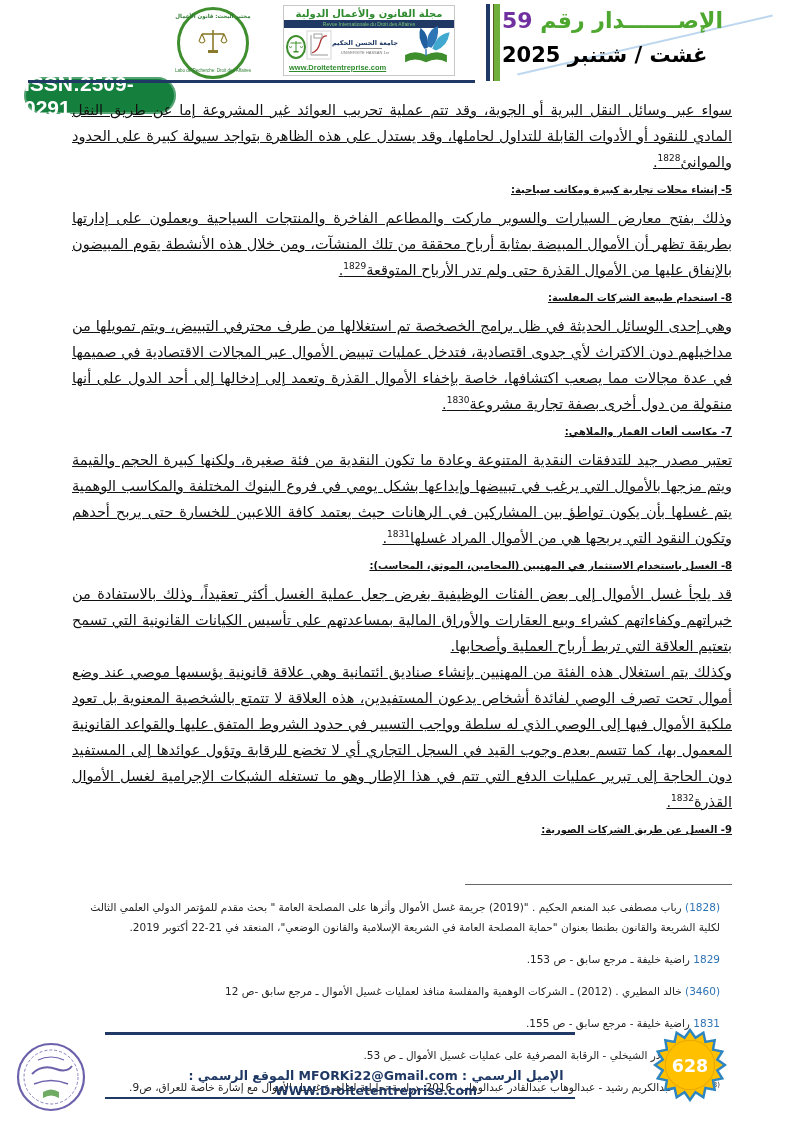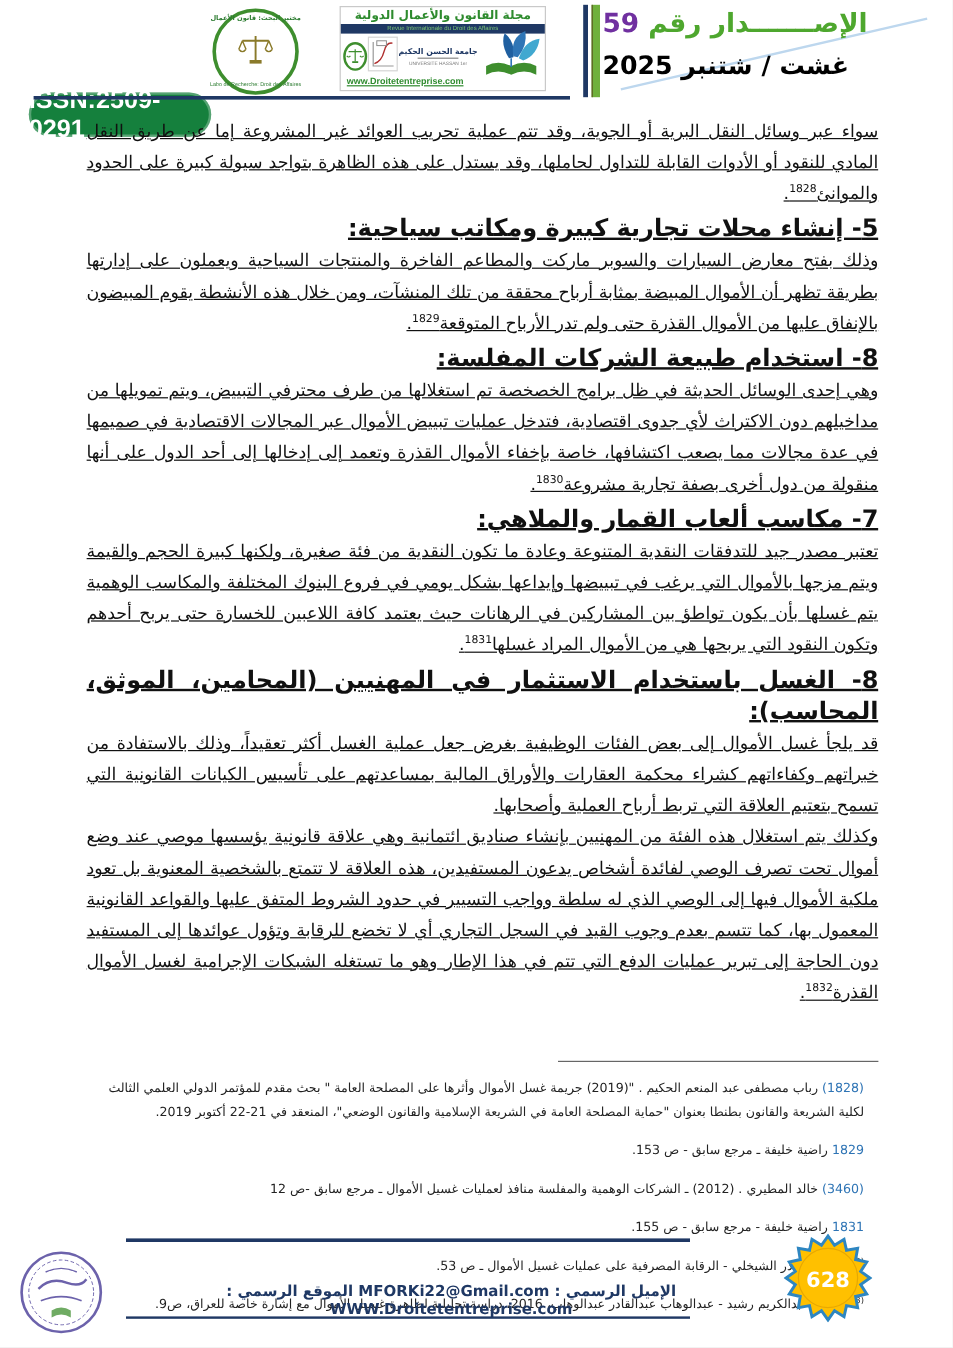--- a/index.html
+++ b/index.html
@@ -41,21 +41,21 @@
               transform:rotate(-13deg);z-index:0;}
   .issue-l1{position:relative;z-index:1;font-size:22px;font-weight:bold;color:#4EA72E;line-height:30px;text-align:left;}
   .issue-num{color:#7030A0;}
   .issue-l2{position:relative;z-index:1;font-size:21px;font-weight:bold;color:#000000;line-height:30px;
             text-align:left;margin-top:4px;}
 
   
   .article{position:absolute;top:97px;right:62px;left:72px;height:742px;overflow:hidden;
            text-align:justify;font-size:14.5px;line-height:26px;text-decoration:underline;}
   .article p{margin:0;}
-  .article h3{margin:2px 0;font-size:20px;font-weight:bold;}
+  .article h3{margin:2px 0;font-size:10px;font-weight:bold;}
   sup.ref{font-size:9px;line-height:0;vertical-align:super;}
 
   
   .footnotes{position:absolute;top:884px;right:62px;left:72px;font-size:10.5px;line-height:20px;
              color:#222;text-align:right;}
   .fn-sep{height:1px;background:#666;width:267px;margin-left:auto;margin-right:0;margin-bottom:7px;}
   .footnote{margin:12px;}
   .fn-blue{color:#2E74B5;}
   sup.fn-sup{font-size:7px;line-height:0;}
 
@@ -145,21 +145,21 @@
 
   <main class="article">
       <p>سواء عبر وسائل النقل البرية أو الجوية، وقد تتم عملية تحريب العوائد غير المشروعة إما عن طريق النقل المادي للنقود أو الأدوات القابلة للتداول لحاملها، وقد يستدل على هذه الظاهرة بتواجد سيولة كبيرة على الحدود والموانئ<sup class="ref">1828</sup>.</p>
       <h3>5- إنشاء محلات تجارية كبيرة ومكاتب سياحية:</h3>
       <p>وذلك بفتح معارض السيارات والسوبر ماركت والمطاعم الفاخرة والمنتجات السياحية ويعملون على إدارتها بطريقة تظهر أن الأموال المبيضة بمثابة أرباح محققة من تلك المنشآت، ومن خلال هذه الأنشطة يقوم المبيضون بالإنفاق عليها من الأموال القذرة حتى ولم تدر الأرباح المتوقعة<sup class="ref">1829</sup>.</p>
       <h3>8- استخدام طبيعة الشركات المفلسة:</h3>
       <p>وهي إحدى الوسائل الحديثة في ظل برامج الخصخصة تم استغلالها من طرف محترفي التبييض، ويتم تمويلها من مداخيلهم دون الاكتراث لأي جدوى اقتصادية، فتدخل عمليات تبييض الأموال عبر المجالات الاقتصادية في صميمها في عدة مجالات مما يصعب اكتشافها، خاصة بإخفاء الأموال القذرة وتعمد إلى إدخالها إلى أحد الدول على أنها منقولة من دول أخرى بصفة تجارية مشروعة<sup class="ref">1830</sup>.</p>
       <h3>7- مكاسب ألعاب القمار والملاهي:</h3>
       <p>تعتبر مصدر جيد للتدفقات النقدية المتنوعة وعادة ما تكون النقدية من فئة صغيرة، ولكنها كبيرة الحجم والقيمة ويتم مزجها بالأموال التي يرغب في تبييضها وإيداعها بشكل يومي في فروع البنوك المختلفة والمكاسب الوهمية يتم غسلها بأن يكون تواطؤ بين المشاركين في الرهانات حيث يعتمد كافة اللاعبين للخسارة حتى يربح أحدهم وتكون النقود التي يربحها هي من الأموال المراد غسلها<sup class="ref">1831</sup>.</p>
       <h3>8- الغسل باستخدام الاستثمار في المهنيين (المحامين، الموثق، المحاسب):</h3>
-      <p>قد يلجأ غسل الأموال إلى بعض الفئات الوظيفية بغرض جعل عملية الغسل أكثر تعقيداً، وذلك بالاستفادة من خبراتهم وكفاءاتهم كشراء محكمة العقارات والأوراق المالية بمساعدتهم على تأسيس الكيانات القانونية التي تسمح بتعتيم العلاقة التي تربط أرباح العملية وأصحابها.</p>
+      <p>قد يلجأ غسل الأموال إلى بعض الفئات الوظيفية بغرض جعل عملية الغسل أكثر تعقيداً، وذلك بالاستفادة من خبراتهم وكفاءاتهم كشراء وبيع العقارات والأوراق المالية بمساعدتهم على تأسيس الكيانات القانونية التي تسمح بتعتيم العلاقة التي تربط أرباح العملية وأصحابها.</p>
       <p>وكذلك يتم استغلال هذه الفئة من المهنيين بإنشاء صناديق ائتمانية وهي علاقة قانونية يؤسسها موصي عند وضع أموال تحت تصرف الوصي لفائدة أشخاص يدعون المستفيدين، هذه العلاقة لا تتمتع بالشخصية المعنوية بل تعود ملكية الأموال فيها إلى الوصي الذي له سلطة وواجب التسيير في حدود الشروط المتفق عليها والقواعد القانونية المعمول بها، كما تتسم بعدم وجوب القيد في السجل التجاري أي لا تخضع للرقابة وتؤول عوائدها إلى المستفيد دون الحاجة إلى تبرير عمليات الدفع التي تتم في هذا الإطار وهو ما تستغله الشبكات الإجرامية لغسل الأموال القذرة<sup class="ref">1832</sup>.</p>
       <h3>9- الغسل عن طريق الشركات الصورية:</h3>
     </main>
 
   <section class="footnotes">
     <div class="fn-sep"></div>
     <div>
         <div class="footnote"><span class="fn-blue">(1828)</span> رباب مصطفى عبد المنعم الحكيم . "(2019) جريمة غسل الأموال وأثرها على المصلحة العامة " بحث مقدم للمؤتمر الدولي العلمي الثالث لكلية الشريعة والقانون بطنطا بعنوان "حماية المصلحة العامة في الشريعة الإسلامية والقانون الوضعي"، المنعقد في 21-22 أكتوبر 2019.</div>
         <div class="footnote"><span class="fn-blue">1829</span> راضية خليفة ـ مرجع سابق - ص 153.</div>
         <div class="footnote"><span class="fn-blue">(3460)</span> خالد المطيري . (2012)  ـ الشركات الوهمية والمفلسة منافذ لعمليات غسيل الأموال ـ مرجع سابق -ص 12</div>

